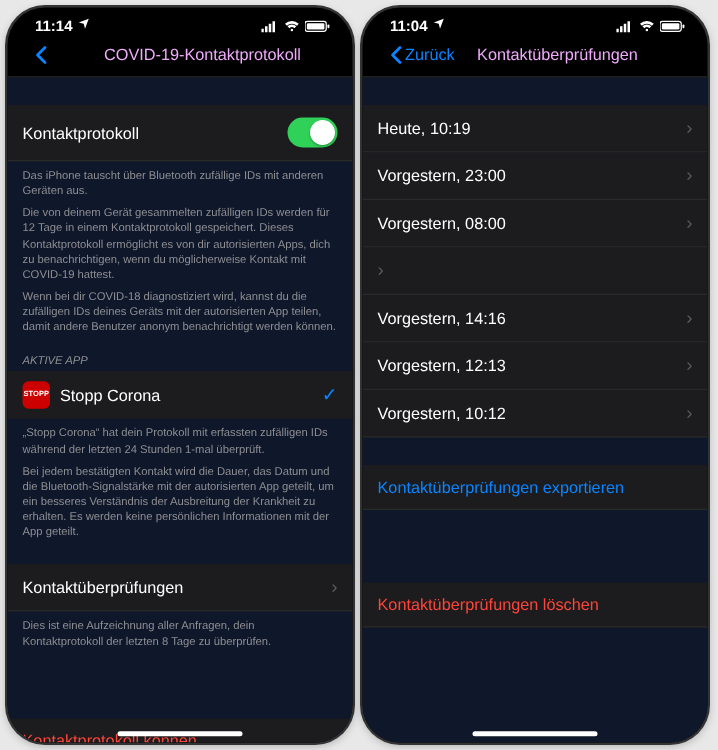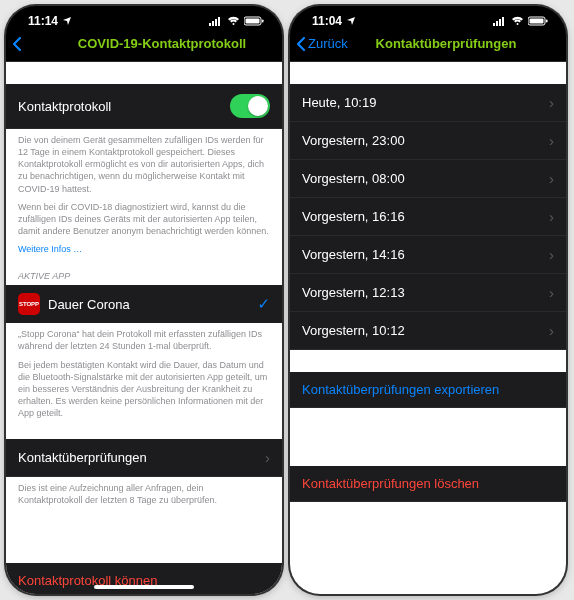--- a/index.html
+++ b/index.html
@@ -25,50 +25,50 @@
     color: #fff;
   }
   .status-bar {
     display: flex;
     justify-content: space-between;
     align-items: center;
     padding: 8px 18px 2px 22px;
     font-size: 12px;
     font-weight: 600;
   }
-  .status-left { display: flex; align-items: center; gap: 4px; }
+  .status-left { display: flex; gap: 4px; }
   .status-right { display: flex; align-items: center; gap: 4px; }
   .nav-bar {
     display: flex;
     align-items: center;
     justify-content: center;
     position: relative;
     padding: 6px 10px 10px;
     border-bottom: 0.5px solid #2a2a2a;
   }
   .nav-back {
     position: absolute;
-    left: 6px;
+    left: 22px;
     display: flex;
     align-items: center;
     gap: 2px;
     color: #0a84ff;
     font-size: 13px;
     cursor: pointer;
   }
   .nav-title {
     font-size: 13px;
-    font-weight: 700;
-    color: #84cc16;
+    font-weight: 400;
+    color: #f0abfc;
     margin-left: 36px;
   }
   .content {
     flex: 1;
     overflow: hidden;
-    background: #ffffff;
+    background: #0f172a;
     font-size: 10px;
   }
   .row {
     background: #1c1c1e;
     padding: 10px 12px;
     display: flex;
     align-items: center;
     justify-content: space-between;
     font-size: 13px;
     border-bottom: 0.5px solid #2a2a2a;
@@ -170,29 +170,29 @@
     <div class="nav-title">COVID-19-Kontaktprotokoll</div>
   </div>
 
   <div class="content">
     <div class="group-spacer"></div>
     <div class="row">
       <span>Kontaktprotokoll</span>
       <span class="toggle"></span>
     </div>
     <div class="footer-text">
+      <p>Das iPhone tauscht über Bluetooth zufällige IDs mit anderen Geräten aus.</p>
       <p>Die von deinem Gerät gesammelten zufälligen IDs werden für 12 Tage in einem Kontaktprotokoll gespeichert. Dieses Kontaktprotokoll ermöglicht es von dir autorisierten Apps, dich zu benachrichtigen, wenn du möglicherweise Kontakt mit COVID-19 hattest.</p>
       <p>Wenn bei dir COVID-18 diagnostiziert wird, kannst du die zufälligen IDs deines Geräts mit der autorisierten App teilen, damit andere Benutzer anonym benachrichtigt werden können.</p>
-      <p class="link">Weitere Infos …</p>
     </div>
 
     <div class="section-header">AKTIVE APP</div>
     <div class="app-row">
       <div class="app-icon">STOPP</div>
-      <span style="flex:1">Dauer Corona</span>
+      <span style="flex:1">Stopp Corona</span>
       <span class="check">✓</span>
     </div>
     <div class="footer-text">
       <p>„Stopp Corona“ hat dein Protokoll mit erfassten zufälligen IDs während der letzten 24 Stunden 1-mal überprüft.</p>
       <p>Bei jedem bestätigten Kontakt wird die Dauer, das Datum und die Bluetooth-Signalstärke mit der autorisierten App geteilt, um ein besseres Verständnis der Ausbreitung der Krankheit zu erhalten. Es werden keine persönlichen Informationen mit der App geteilt.</p>
     </div>
 
     <div class="group-spacer-sm"></div>
     <div class="row">
       <span>Kontaktüberprüfungen</span>
@@ -267,21 +267,20 @@
         </div>
         <div class="row">
           <span>Vorgestern, 23:00</span>
           <span class="chevron">›</span>
         </div>
         <div class="row">
           <span>Vorgestern, 08:00</span>
           <span class="chevron">›</span>
         </div>
         <div class="row">
-          <span>Vorgestern, 16:16</span>
           <span class="chevron">›</span>
         </div>
         <div class="row">
           <span>Vorgestern, 14:16</span>
           <span class="chevron">›</span>
         </div>
         <div class="row">
           <span>Vorgestern, 12:13</span>
           <span class="chevron">›</span>
         </div>

